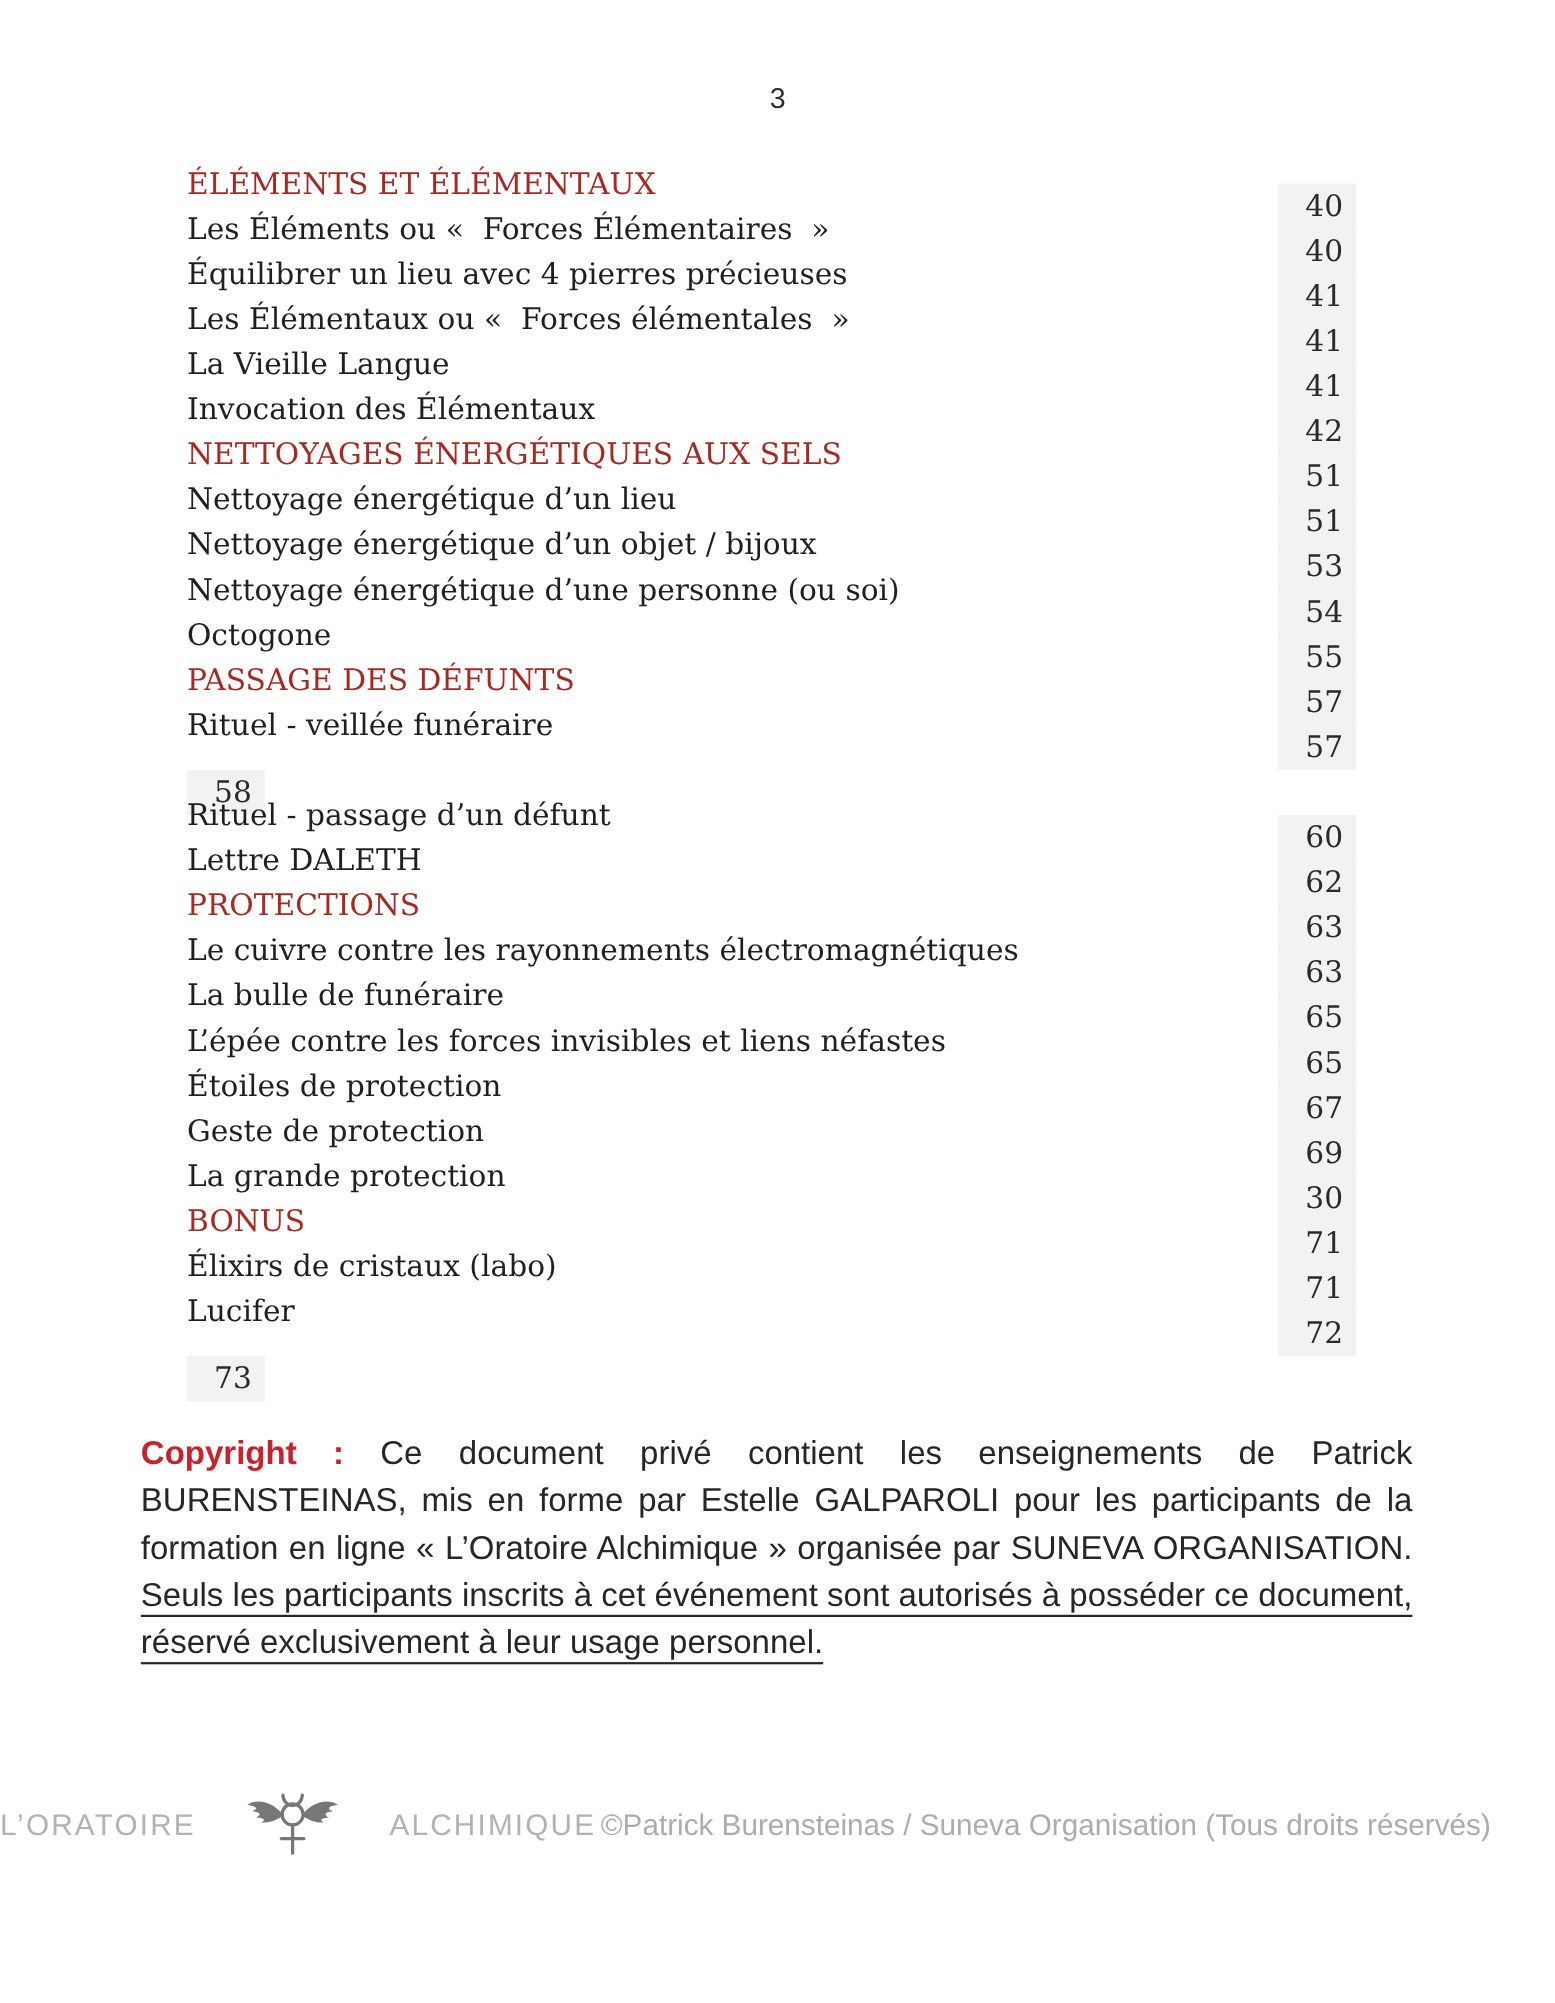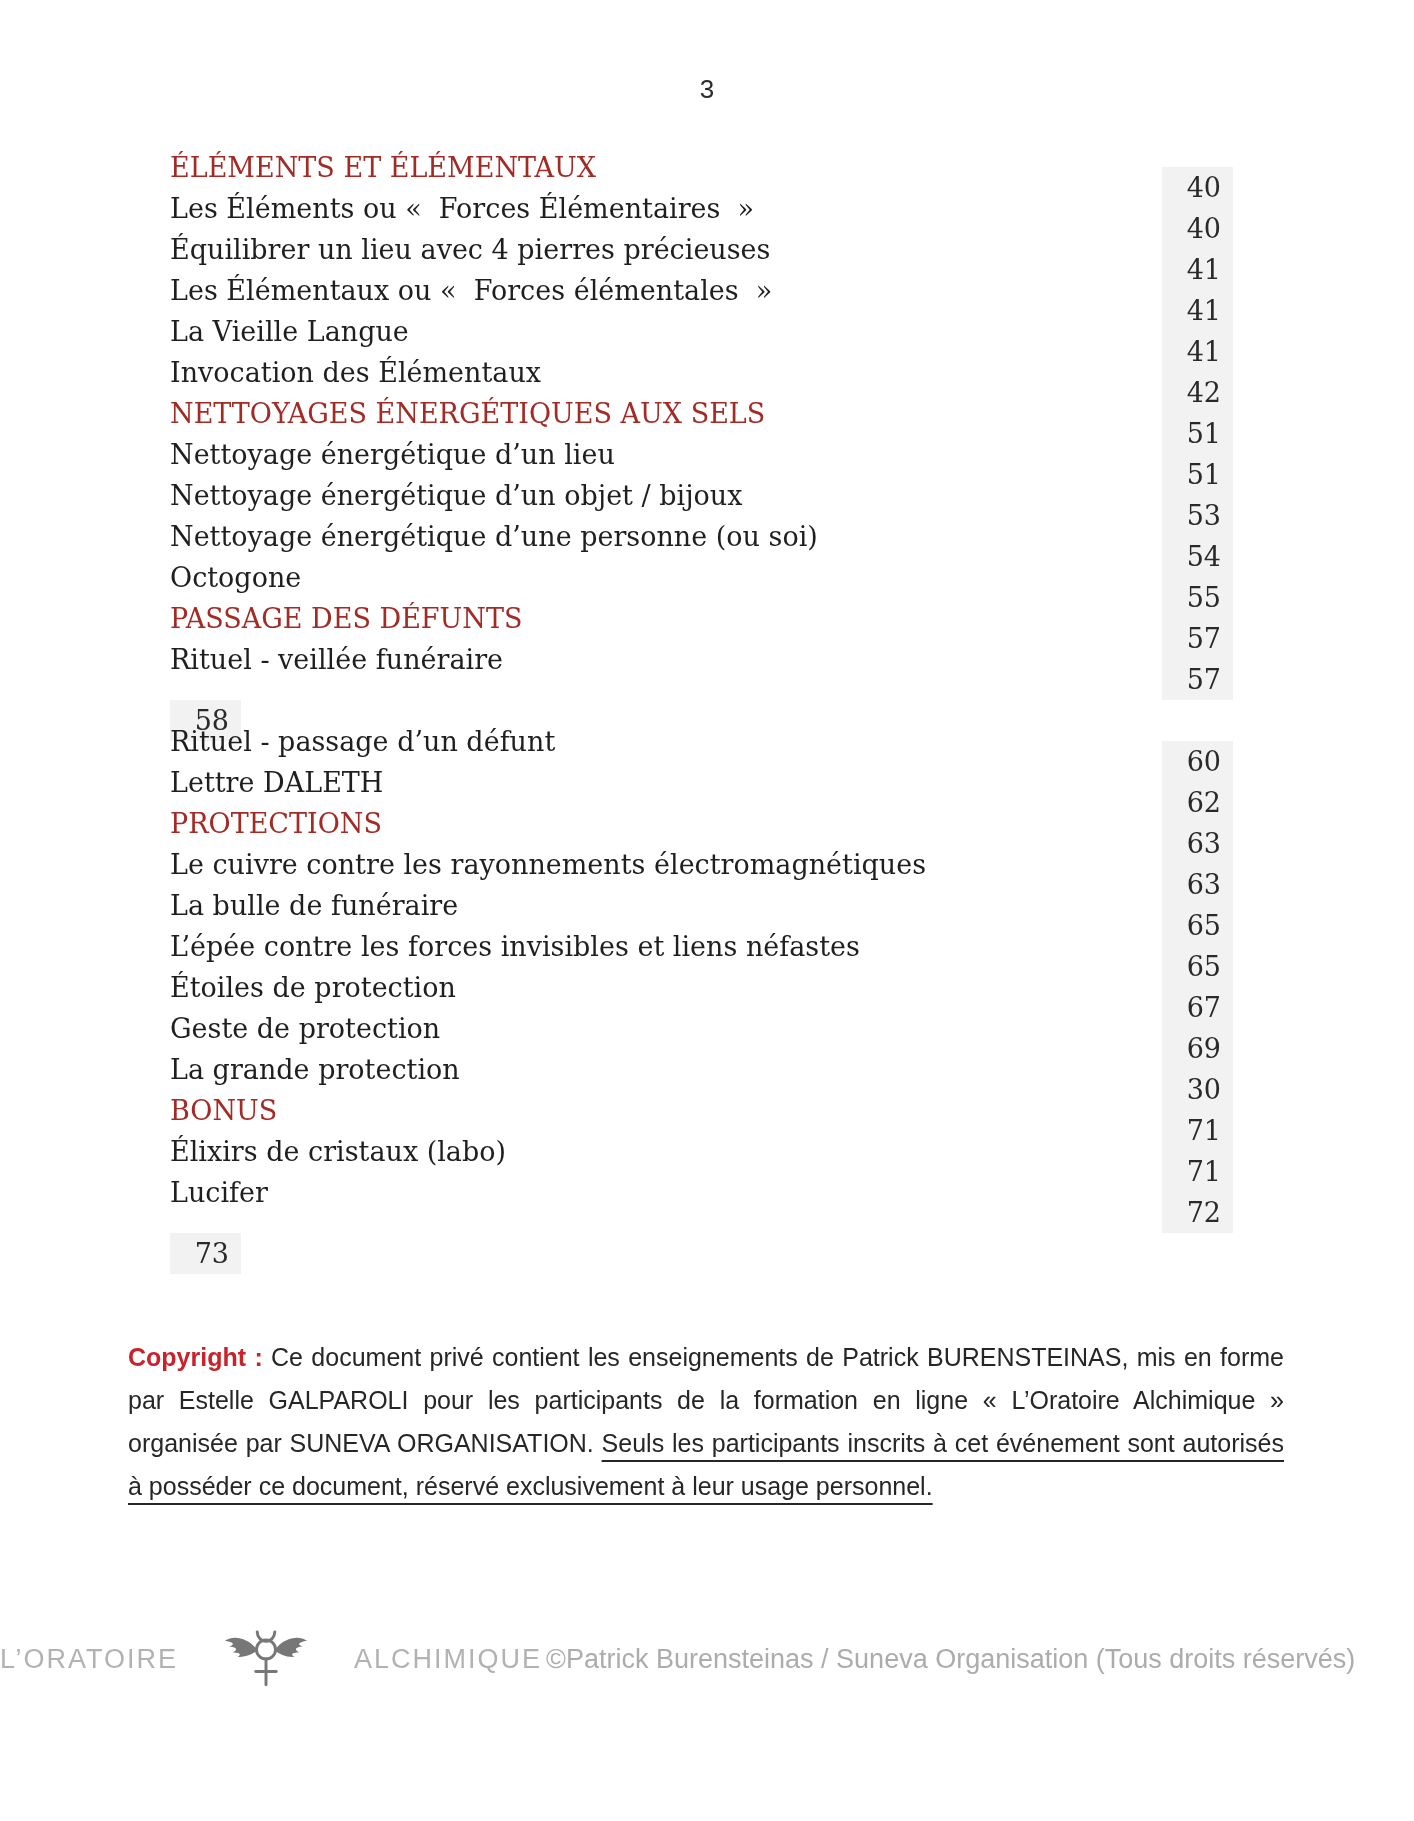--- a/index.html
+++ b/index.html
@@ -52,24 +52,24 @@
     justify-content: flex-end;
     padding-right: 12px;
     font-family: "DejaVu Serif", serif;
     font-size: 27px;
     color: #2a2a2a;
     margin-top: 40px;
   }
 
   .copyright {
     position: absolute;
-    top: 1336px;
+    top: 1300px;
     left: 128px;
     width: 1156px;
-    font-size: 25px;
+    font-size: 30px;
     line-height: 43px;
     color: #262626;
     text-align: justify;
   }
   .copyright .label {
     color: var(--copyright-red, #c8232b);
     font-weight: bold;
   }
   .copyright .restricted {
     text-decoration: underline;

